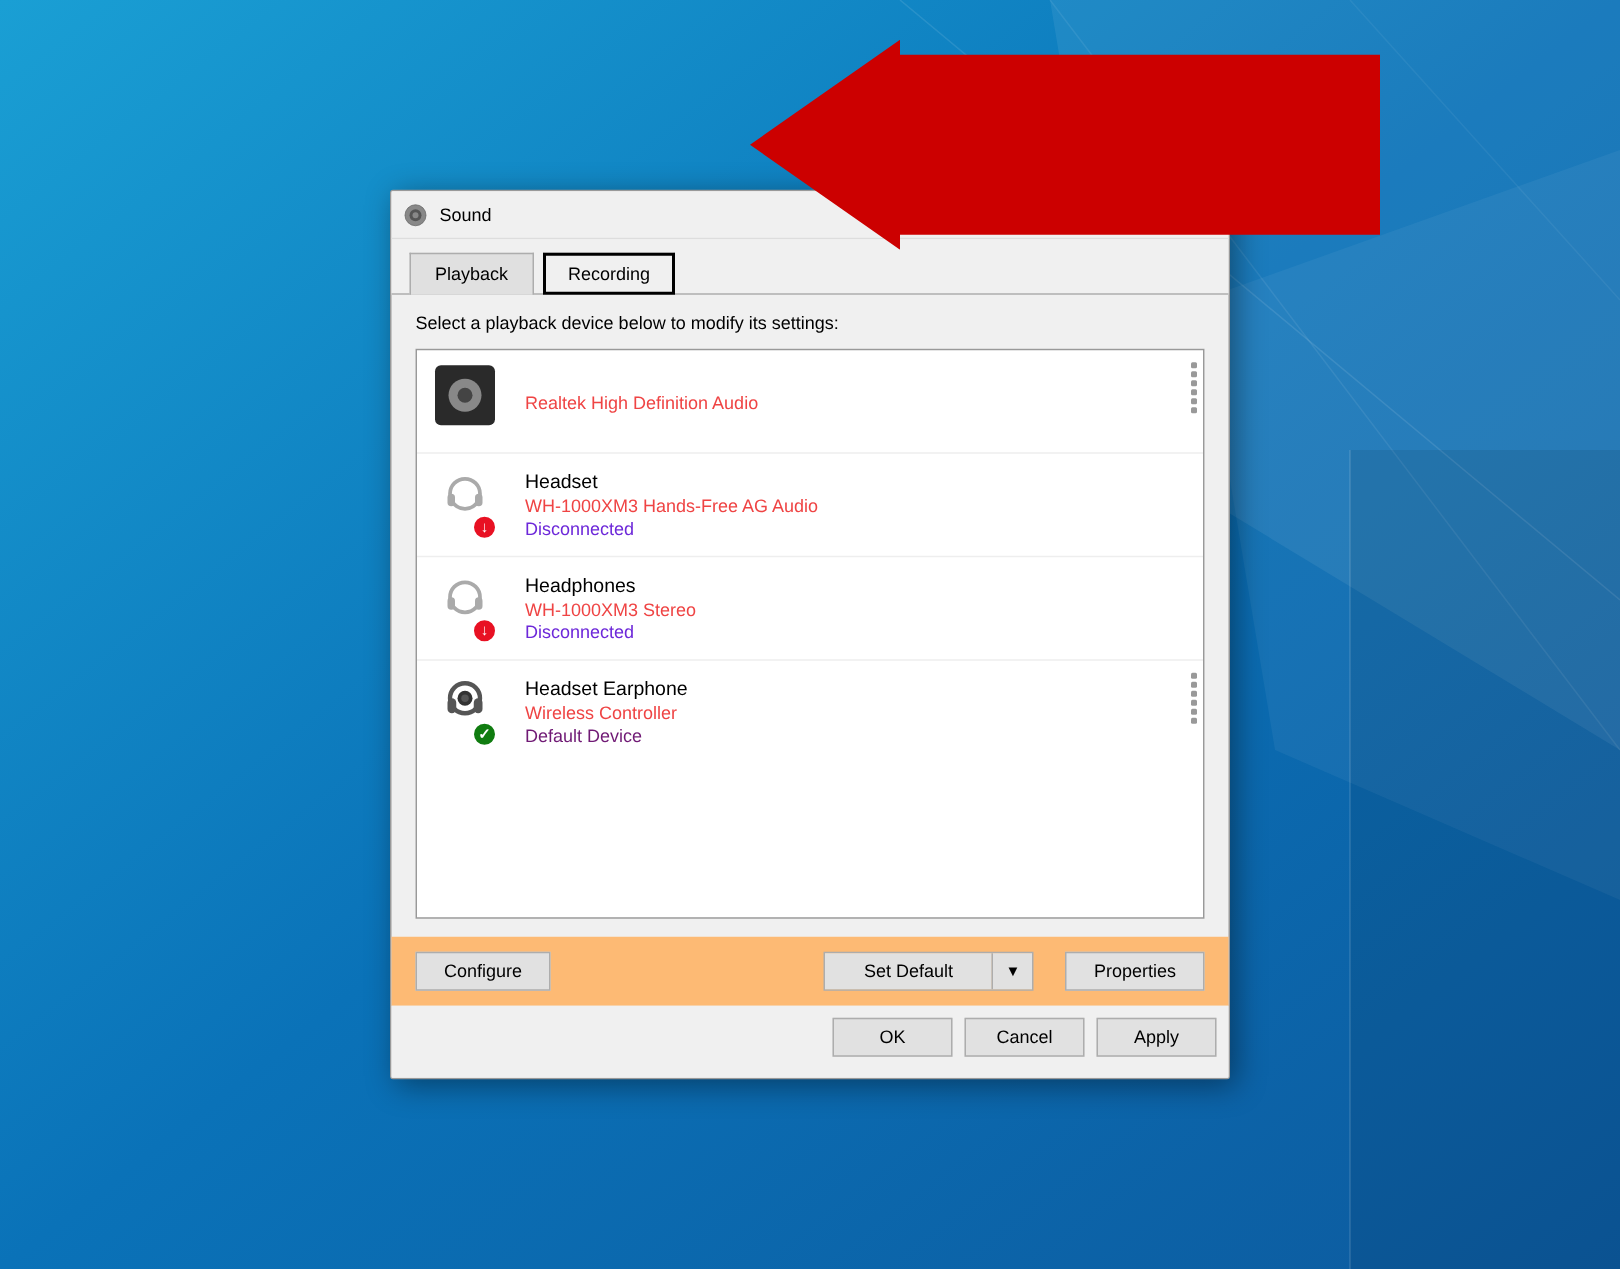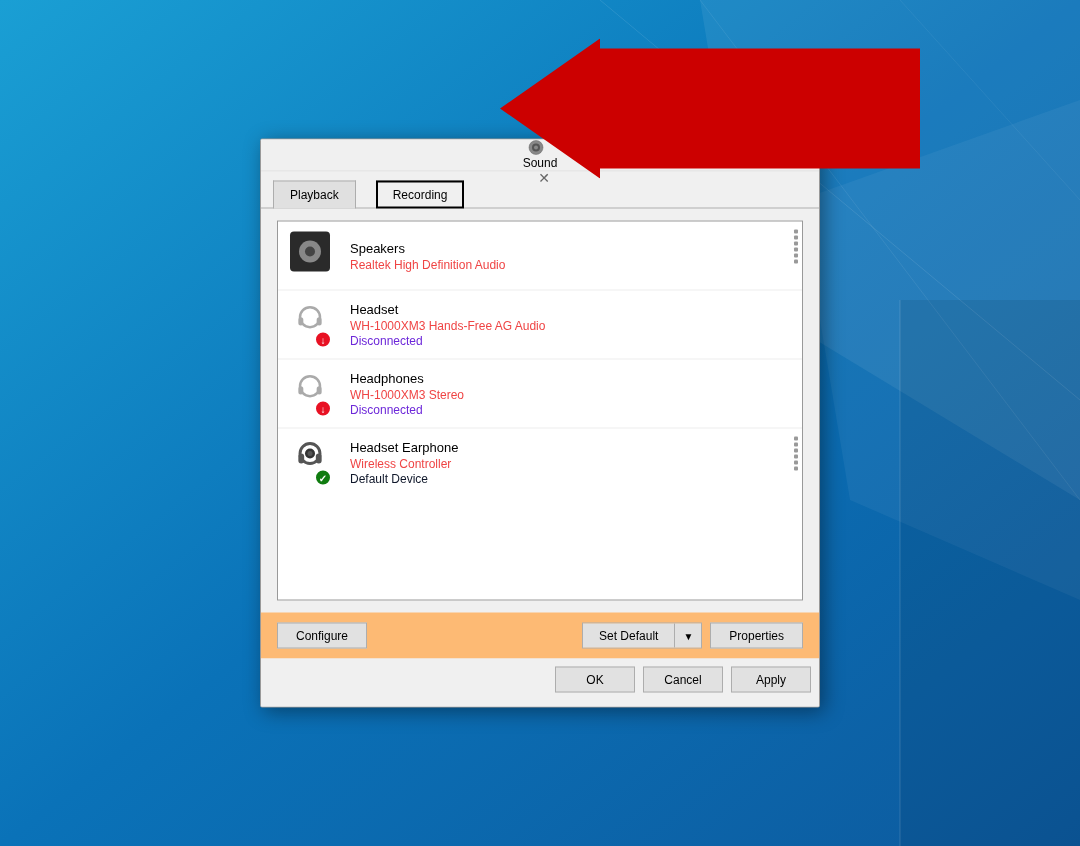--- a/index.html
+++ b/index.html
@@ -37,21 +37,20 @@
     }
 
     
     .title-bar {
       background: #f0f0f0;
       height: 32px;
       display: flex;
       align-items: center;
       padding: 0 8px;
       border-bottom: 1px solid #ddd;
-      flex-direction: column;
     }
 
     .title-bar-icon {
       width: 16px;
       height: 16px;
       margin-right: 8px;
       display: flex;
       align-items: center;
       justify-content: center;
     }
@@ -82,21 +81,21 @@
       border-bottom: 1px solid #adadad;
     }
 
     .tab {
       padding: 6px 16px;
       font-size: 12px;
       cursor: pointer;
       background: #e0e0e0;
       border: 1px solid #adadad;
       border-bottom: none;
-      margin-right: 20px;
+      margin-right: 6px;
       position: relative;
       bottom: -1px;
       color: #000;
     }
 
     .tab.active {
       background: #f0f0f0;
       border-bottom: 1px solid #f0f0f0;
       font-weight: 400;
       outline: 1px solid #0078d4;
@@ -162,21 +161,21 @@
     }
 
     .device-status {
       font-size: 12px;
       color: #0078d4;
       margin-top: 1px;
     }
 
     .device-status.ready { color: #0078d4; }
     .device-status.disconnected { color: #6d28d9; }
-    .device-status.default { color: #0f172a; }
+    .device-status.default { color: #701a75; }
 
     
     .scroll-indicator {
       position: absolute;
       right: 4px;
       top: 8px;
       display: flex;
       flex-direction: column;
       gap: 2px;
     }
@@ -275,21 +274,21 @@
       min-width: 80px;
     }
 
     .btn-set-default {
       display: flex;
       align-items: stretch;
       border: 1px solid #adadad;
     }
 
     .btn-set-default .main-part {
-      padding: 5px 16px;
+      padding: 5px 26px;
       font-size: 12px;
       background: #e1e1e1;
       cursor: pointer;
       color: #000;
       border: none;
       font-family: 'Segoe UI', Arial, sans-serif;
     }
 
     .btn-set-default .arrow-part {
       padding: 5px 8px;
@@ -342,33 +341,33 @@
       <span class="title-bar-title">Sound</span>
       <div class="title-bar-close">✕</div>
     </div>
 
     <div class="tabs">
       <div class="tab">Playback</div>
       <div class="tab active" style="outline: 2px solid #000; outline-offset: -2px;">Recording</div>
     </div>
 
     <div class="content">
+      <p class="instruction-text">Select a playback device below to modify its settings:</p>
 
       <div class="device-list">
 
         <div class="device-item">
           <div class="device-icon-wrap">
             <div class="speaker-icon">
               <div class="speaker-inner">
                 <div class="speaker-center"></div>
               </div>
             </div>
           </div>
           <div class="device-info">
-            <div class="device-name">Speakers</div>
             <div class="device-driver">Realtek High Definition Audio</div>
           </div>
           <div class="scroll-indicator">
             <div class="scroll-dot"></div>
             <div class="scroll-dot"></div>
             <div class="scroll-dot"></div>
             <div class="scroll-dot"></div>
             <div class="scroll-dot"></div>
             <div class="scroll-dot"></div>
           </div>
@@ -435,21 +434,21 @@
       </div>
     </div>
 
     <div class="button-row-1">
       <button class="btn">Configure</button>
       <div style="display:flex; gap:0;">
         <div class="btn-set-default">
           <button class="main-part">Set Default</button>
           <div class="arrow-part">▼</div>
         </div>
-        <button class="btn" style="margin-left:8px;">Properties</button>
+        <button class="btn" style="margin-left:21px;">Properties</button>
       </div>
     </div>
 
     <div class="button-row-2">
       <button class="btn">OK</button>
       <button class="btn">Cancel</button>
       <button class="btn">Apply</button>
     </div>
 
   </div>

